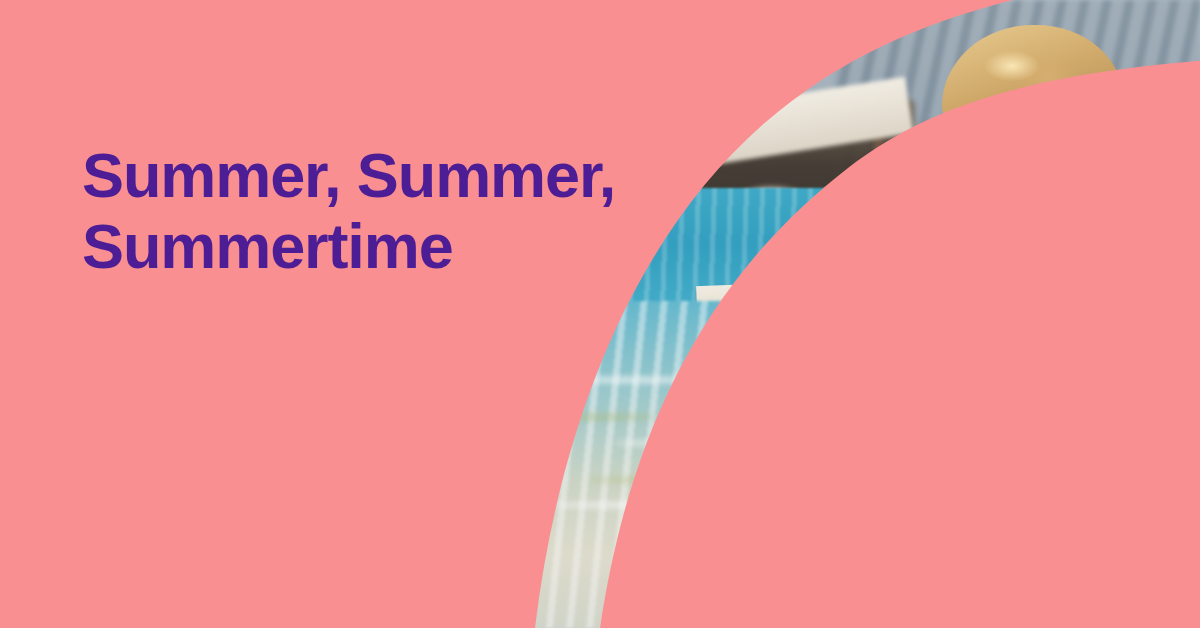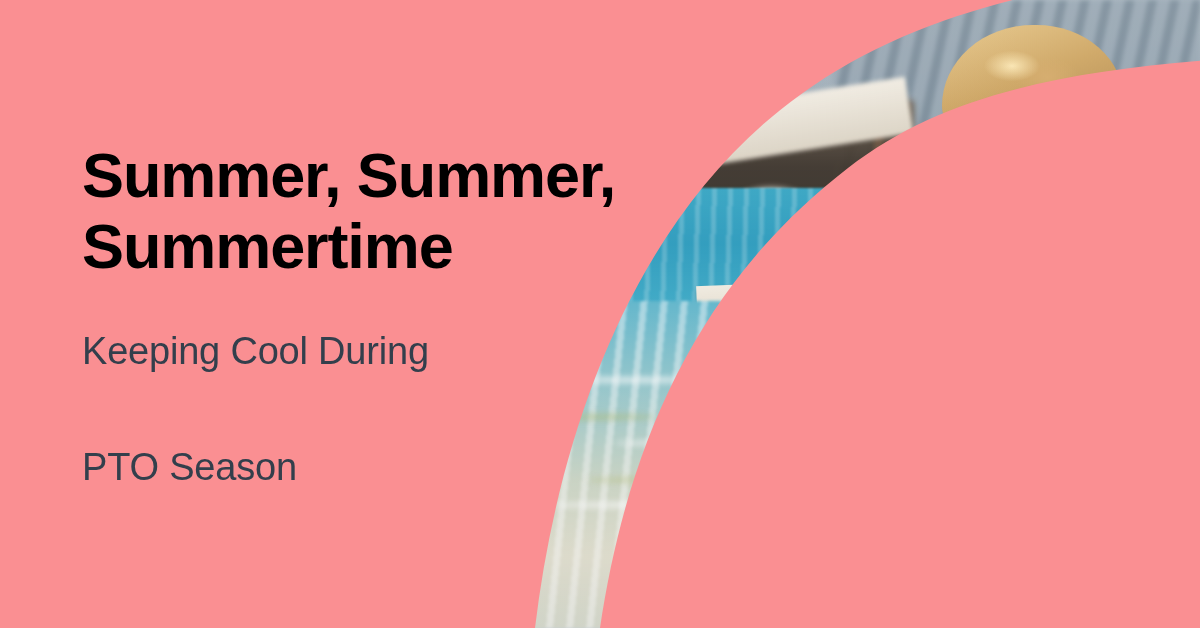--- a/index.html
+++ b/index.html
@@ -451,21 +451,21 @@
     top: 140px;
     width: 620px;
     z-index: 5;
   }
   .headline {
     margin: 0;
     font-size: 63px;
     line-height: 1.12;
     font-weight: 700;
     letter-spacing: -1.1px;
-    color: #000000;
+    color: #4c1d95;
     white-space: pre-line;
   }
   .subhead {
     margin: 42px 0 0 0;
     font-size: 38px;
     line-height: 1.52;
     font-weight: 400;
     letter-spacing: -0.2px;
     color: #333f4c;
     white-space: pre-line;
@@ -574,18 +574,15 @@
             Z" fill="#000"></path>
         </mask>
       </defs>
       <rect x="0" y="0" width="1200" height="628" fill="#fa8f92" mask="url(#arch-mask)"></rect>
     </svg>
   </div>
 
   <div class="text-block">
     <h1 class="headline">Summer, Summer,
 Summertime</h1>
-    <p class="subhead">Keeping Cool During
-
-PTO Season</p>
   </div>
 
 </div>
 
 </body></html>

